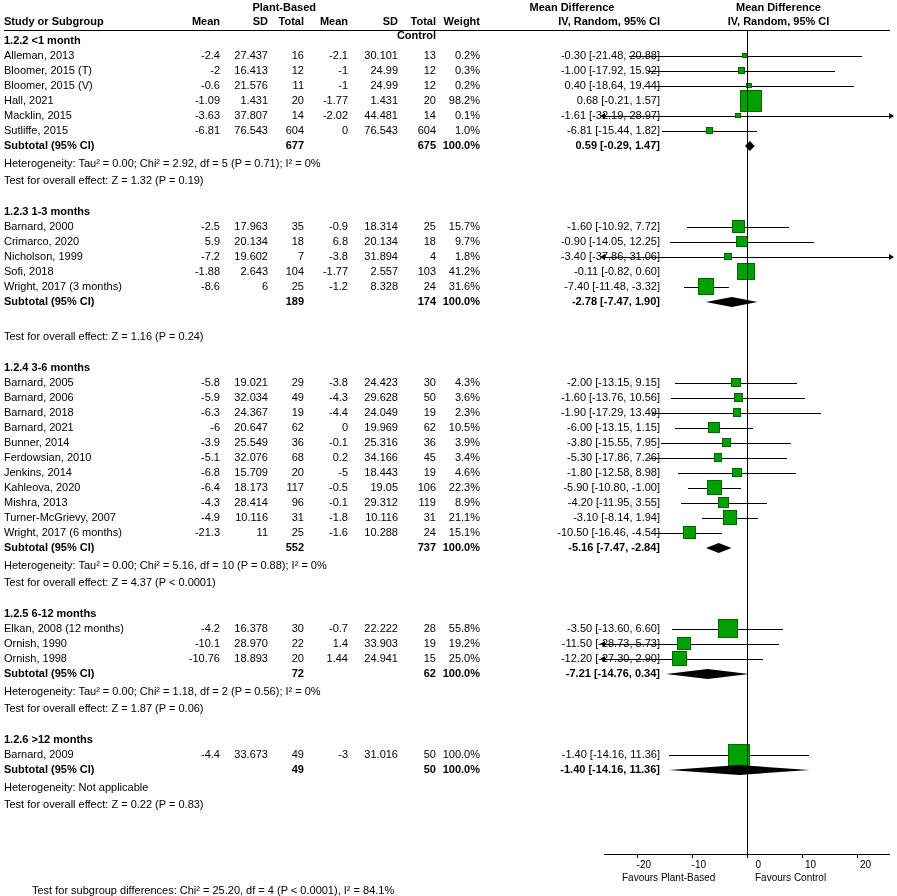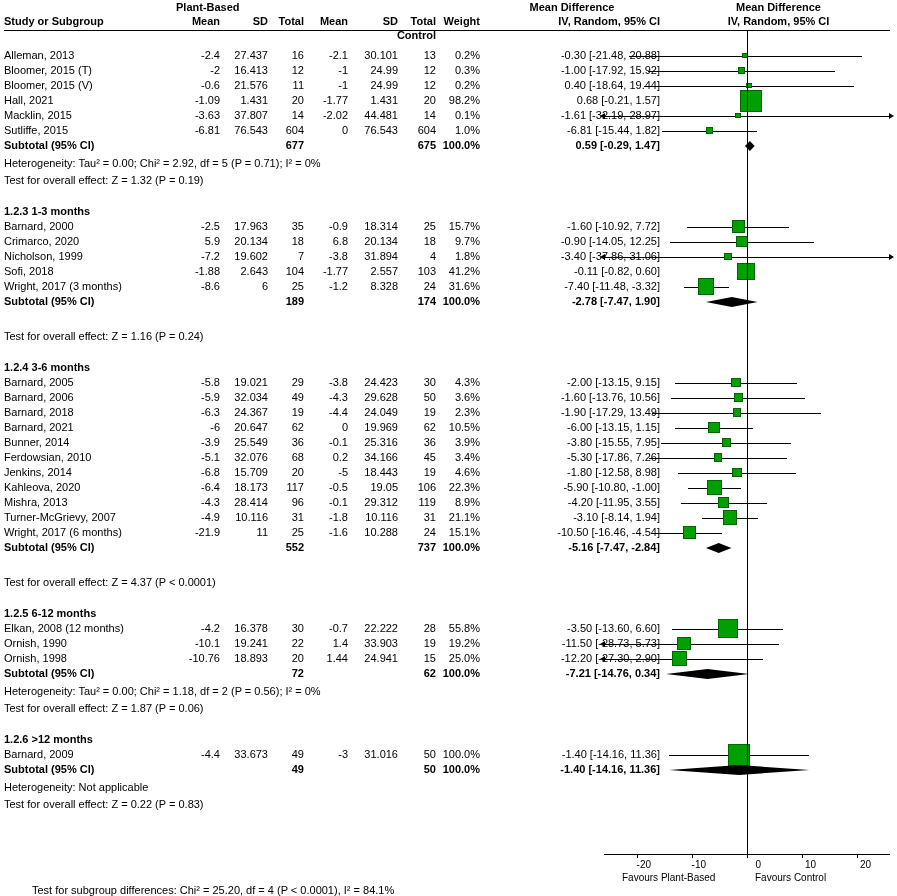--- a/index.html
+++ b/index.html
@@ -46,37 +46,40 @@
   .ticklbl { position:absolute; font-size:10px; text-align:right; }
   .axis-note { position:absolute; font-size:10px; white-space:nowrap; }
 
   .footer { position:absolute; left:4px; font-size:11px; white-space:nowrap;margin-left:28px; }
 </style>
 </head>
 <body>
 
 <div class="wrap" id="root">
     <div class="hdr">
-  <div class="hdr-cell" style="left:176px;top:1px;width:128px;text-align:left;">Plant-Based</div>
+  <div class="hdr-cell" style="left:188px;top:1px;width:128px;text-align:right;">Plant-Based</div>
   <div class="hdr-cell" style="left:306px;top:1px;width:130px;text-align:right;margin-top:28px;">Control</div>
   <div class="hdr-cell" style="left:484px;top:1px;width:176px;text-align:center;">Mean Difference</div>
   <div class="hdr-cell" style="left:660px;top:1px;width:237px;text-align:center;">Mean Difference</div>
 
   <div class="hdr-cell c-study" style="top:15px;">Study or Subgroup</div>
   <div class="hdr-cell c-mean1" style="top:15px;">Mean</div>
   <div class="hdr-cell c-sd1" style="top:15px;">SD</div>
   <div class="hdr-cell c-tot1" style="top:15px;">Total</div>
   <div class="hdr-cell c-mean2" style="top:15px;">Mean</div>
   <div class="hdr-cell c-sd2" style="top:15px;">SD</div>
   <div class="hdr-cell c-tot2" style="top:15px;">Total</div>
   <div class="hdr-cell c-wt" style="top:15px;">Weight</div>
   <div class="hdr-cell c-md" style="top:15px;">IV, Random, 95% CI</div>
   <div class="hdr-cell" style="left:660px;top:15px;width:237px;text-align:center;">IV, Random, 95% CI</div>
   <div class="hdr-rule" style="left:4px;top:30px;width:886px;"></div>
 </div>
+    <div class="row" style="top:33px;">
+    <div class="cell c-study subhead">1.2.2 &lt;1 month</div>
+  </div>
     <div class="row" style="top:48px;">
     <div class="cell c-study">Alleman, 2013</div>
     <div class="cell c-mean1">-2.4</div>
     <div class="cell c-sd1">27.437</div>
     <div class="cell c-tot1">16</div>
     <div class="cell c-mean2">-2.1</div>
     <div class="cell c-sd2">30.101</div>
     <div class="cell c-tot2">13</div>
     <div class="cell c-wt">0.2%</div>
     <div class="cell c-md">-0.30 [-21.48, 20.88]</div>
@@ -371,62 +374,63 @@
     <div class="cell c-mean2">-1.8</div>
     <div class="cell c-sd2">10.116</div>
     <div class="cell c-tot2">31</div>
     <div class="cell c-wt">21.1%</div>
     <div class="cell c-md">-3.10 [-8.14, 1.94]</div>
   </div>
     <div class="ci-line" style="left:702.23px;top:517.5px;width:55.440000000000055px;"></div>
     <div class="sq" style="left:722.8565263688577px;top:510.40652636885767px;width:14.186947262284681px;height:14.186947262284681px;"></div>
     <div class="row" style="top:525px;">
     <div class="cell c-study">Wright, 2017 (6 months)</div>
-    <div class="cell c-mean1">-21.9</div>
+    <div class="cell c-mean1">-21.3</div>
     <div class="cell c-sd1">11</div>
     <div class="cell c-tot1">25</div>
     <div class="cell c-mean2">-1.6</div>
     <div class="cell c-sd2">10.288</div>
     <div class="cell c-tot2">24</div>
     <div class="cell c-wt">15.1%</div>
     <div class="cell c-md">-10.50 [-16.46, -4.54]</div>
   </div>
     <div class="ci-line" style="left:656.47px;top:532.5px;width:65.55999999999995px;"></div>
     <div class="sq" style="left:682.8641281544549px;top:526.1141281544549px;width:12.77174369109018px;height:12.77174369109018px;"></div>
     <div class="row" style="top:540px;">
     <div class="cell c-study bold">Subtotal (95% CI)</div>
     <div class="cell c-tot1 bold">552</div>
     <div class="cell c-tot2 bold">737</div>
     <div class="cell c-wt bold">100.0%</div>
     <div class="cell c-md bold">-5.16 [-7.47, -2.84]</div>
   </div>
     <svg style="position:absolute;left:704.915px;top:542.5px;" width="27.465000000000032" height="10">
       <polygon points="1,5 13.705000000000041,0 26.465000000000032,5 13.705000000000041,10" fill="#000"></polygon>
     </svg>
+    <div class="stat-line" style="top:558px;">Heterogeneity: Tau² = 0.00; Chi² = 5.16, df = 10 (P = 0.88); I² = 0%</div>
     <div class="stat-line" style="top:575px;">Test for overall effect: Z = 4.37 (P &lt; 0.0001)</div>
     <div class="row" style="top:606px;">
     <div class="cell c-study subhead">1.2.5 6-12 months</div>
   </div>
     <div class="row" style="top:621px;">
     <div class="cell c-study">Elkan, 2008 (12 months)</div>
     <div class="cell c-mean1">-4.2</div>
     <div class="cell c-sd1">16.378</div>
     <div class="cell c-tot1">30</div>
     <div class="cell c-mean2">-0.7</div>
     <div class="cell c-sd2">22.222</div>
     <div class="cell c-tot2">28</div>
     <div class="cell c-wt">55.8%</div>
     <div class="cell c-md">-3.50 [-13.60, 6.60]</div>
   </div>
     <div class="ci-line" style="left:672.2px;top:628.5px;width:111.09999999999991px;"></div>
     <div class="sq" style="left:717.7800602412068px;top:618.5300602412068px;width:19.939879517586476px;height:19.939879517586476px;"></div>
     <div class="row" style="top:636px;">
     <div class="cell c-study">Ornish, 1990</div>
     <div class="cell c-mean1">-10.1</div>
-    <div class="cell c-sd1">19.241</div>
+    <div class="cell c-sd1">28.970</div>
     <div class="cell c-tot1">22</div>
     <div class="cell c-mean2">1.4</div>
     <div class="cell c-sd2">33.903</div>
     <div class="cell c-tot2">19</div>
     <div class="cell c-wt">19.2%</div>
     <div class="cell c-md">-11.50 [-28.73, 5.73]</div>
   </div>
     <div class="ci-line" style="left:604px;top:643.5px;width:174.515px;"></div>
     <div class="ci-arrow-l" style="left:600px;top:640.5px;border-top:3px solid transparent;border-bottom:3px solid transparent;border-right:5px solid #000;"></div>
     <div class="sq" style="left:676.8682195399587px;top:636.6182195399587px;width:13.763560920082657px;height:13.763560920082657px;"></div>

